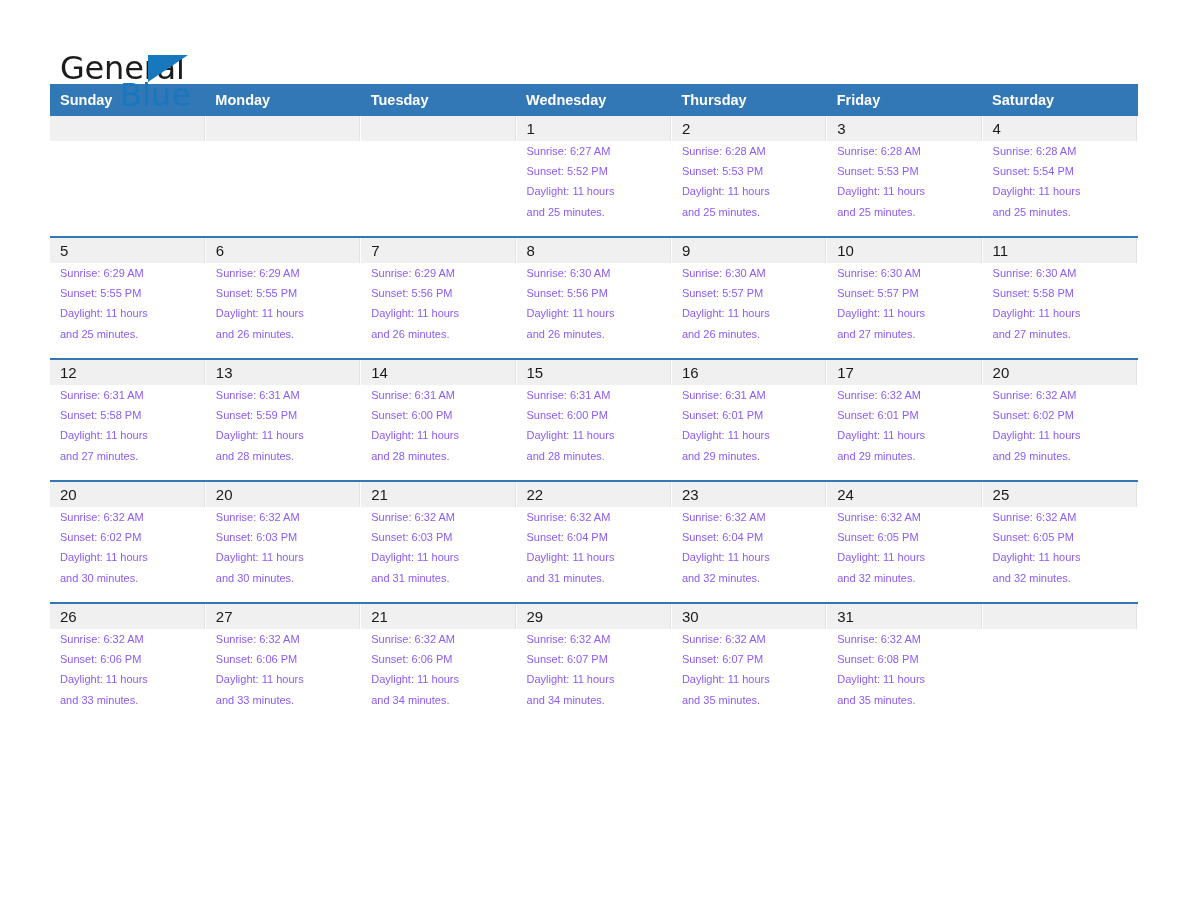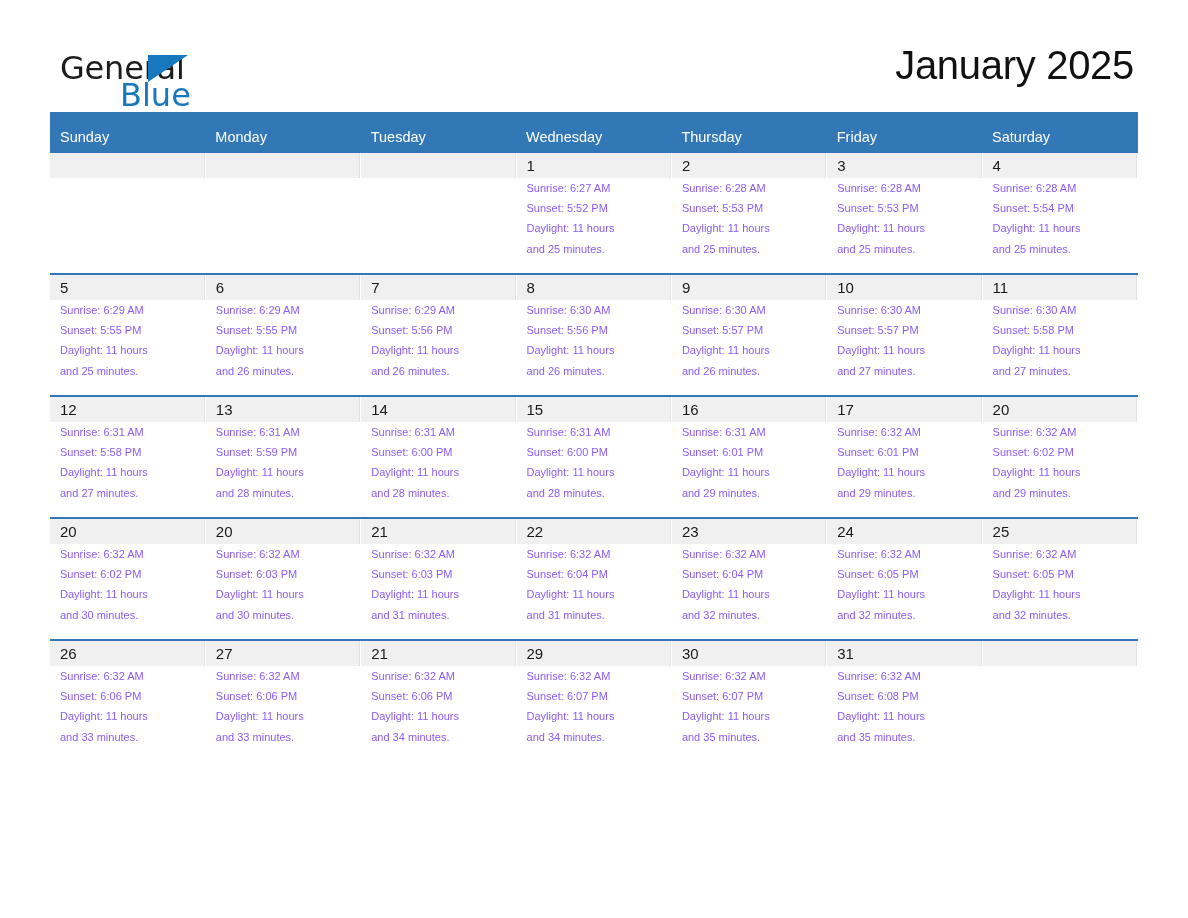--- a/index.html
+++ b/index.html
@@ -20,21 +20,21 @@
     height: 918px;
     box-sizing: border-box;
     padding: 0 50px;
   }
 
   
   .header {
     display: flex;
     align-items: flex-start;
     justify-content: space-between;
-    height: 112px;
+    height: 84px;
     padding-top: 44px;
     box-sizing: border-box;
   }
   .brand {
     position: relative;
     width: 200px;
     height: 64px;
     line-height: 1;
     user-select: none;
   }
@@ -85,24 +85,24 @@
 
   
   .calendar {
     width: 1088px;
     border-collapse: collapse;
     table-layout: fixed;
   }
   .weekday-head th {
     background: #3277b6;
     color: #ffffff;
-    font-weight: normal;
+    font-weight: bold;
     font-size: 14.5px;
     text-align: left;
-    padding: 17px 0 8px 10px;
+    padding: 8px 0 8px 10px;
     height: 16px;
     margin-left: 43px;
   }
   .week-row {
     border-top: 2px solid #3277b6;
   }
   .week-row:first-of-type {
     border-top: none;
   }
   .day-cell {
@@ -140,21 +140,20 @@
 
 <div class="page">
 
   <div class="header">
     <div class="brand">
       <span class="brand-general">General</span>
       <span class="brand-triangle"></span>
       <span class="brand-blue">Blue</span>
     </div>
     <div class="titles">
-      <div class="month-title">January 2025</div>
     </div>
   </div>
 
   <table class="calendar">
     <thead>
       <tr class="weekday-head">
         <th>Sunday</th>
         <th>Monday</th>
         <th>Tuesday</th>
         <th>Wednesday</th>

